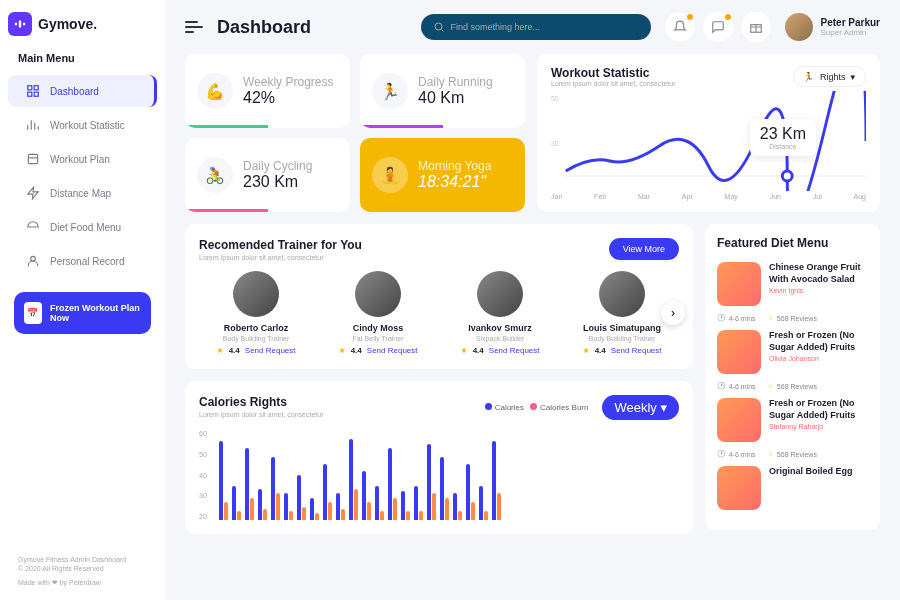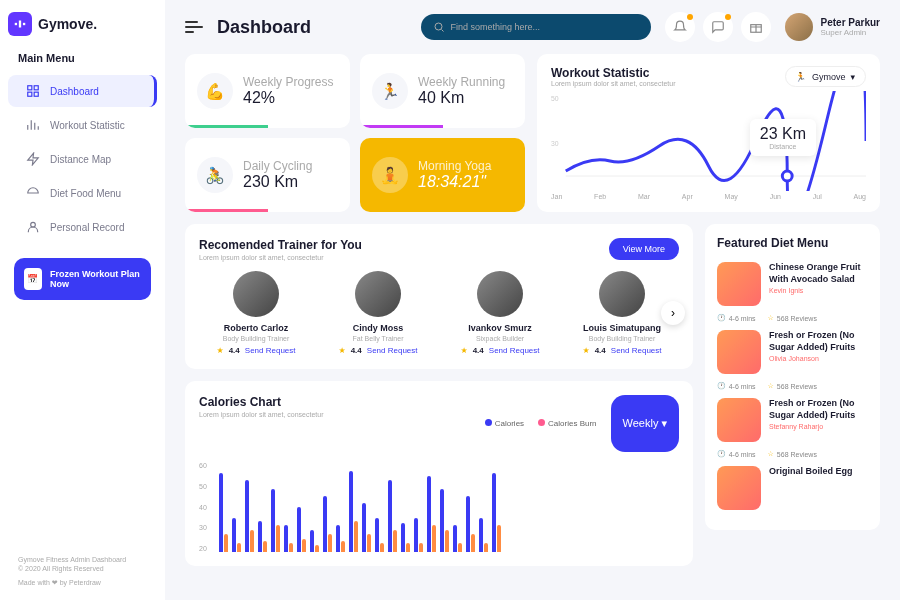--- a/index.html
+++ b/index.html
@@ -64,23 +64,23 @@
 .view-more{background:#3a3af4;color:#fff;border:none;padding:6px 14px;border-radius:14px;font-size:9px;cursor:pointer}
 .trainers{display:flex;gap:8px;position:relative}
 .trainer{flex:1;text-align:center;min-width:0}
 .trainer-img{width:46px;height:46px;border-radius:50%;margin:0 auto 6px;background:linear-gradient(135deg,#888,#444)}
 .trainer-name{font-size:9px;font-weight:700;color:#1a1a2e}
 .trainer-role{font-size:7px;color:#aaa;margin:2px 0 4px}
 .trainer-foot{display:flex;align-items:center;justify-content:center;gap:5px;font-size:8px}
 .rating{color:#1a1a2e;font-weight:600}
 .send-req{color:#3a3af4;font-size:8px;cursor:pointer}
 .next-arrow{position:absolute;right:-6px;top:30px;width:24px;height:24px;background:#fff;border-radius:50%;box-shadow:0 2px 6px rgba(0,0,0,0.15);display:flex;align-items:center;justify-content:center;cursor:pointer;font-size:12px}
-.legend{display:flex;gap:14px;font-size:8px;color:#666;align-items:flex-start}
+.legend{display:flex;gap:6px;font-size:8px;color:#666;align-items:flex-start}
 .legend-dot{width:7px;height:7px;border-radius:50%;display:inline-block;margin-right:3px}
-.weekly-btn{background:#3a3af4;color:#fff;border:none;padding:22px 12px;border-radius:14px;font-size:11px;cursor:pointer}
+.weekly-btn{background:#3a3af4;color:#fff;border:none;padding:5px 12px;border-radius:14px;font-size:13px;cursor:pointer}
 .bar-chart{display:flex;align-items:flex-end;gap:4px;height:90px;position:relative;padding-left:20px}
 .y-axis{position:absolute;left:0;top:0;bottom:0;display:flex;flex-direction:column;justify-content:space-between;font-size:7px;color:#aaa}
 .bar-group{display:flex;gap:1px;align-items:flex-end}
 .bar{width:4px;border-radius:2px 2px 0 0}
 .bar.blue{background:#3a3af4}
 .bar.orange{background:#ff8c42}
 .right-col{width:175px}
 .diet-item{display:flex;gap:8px;margin-bottom:8px}
 .diet-img{width:44px;height:44px;border-radius:8px;background:linear-gradient(135deg,#ff9a56,#ff6b6b);flex-shrink:0}
 .diet-title{font-size:9px;font-weight:700;color:#1a1a2e;line-height:1.3}
@@ -114,20 +114,27 @@
         <span>Dashboard</span>
       </div>
     <div class="nav-item">
         <svg viewBox="0 0 24 24" fill="none" stroke="currentColor" stroke-width="2">
           <path d="M3 20v-8M9 20V4M15 20v-12M21 20v-6"></path>
         </svg>
         <span>Workout Statistic</span>
       </div>
     <div class="nav-item">
         <svg viewBox="0 0 24 24" fill="none" stroke="currentColor" stroke-width="2">
+          <rect x="4" y="4" width="16" height="16" rx="2"></rect>
+          <path d="M4 10h16"></path>
+        </svg>
+        <span>Workout Plan</span>
+      </div>
+    <div class="nav-item">
+        <svg viewBox="0 0 24 24" fill="none" stroke="currentColor" stroke-width="2">
           <path d="M13 2L3 14h9l-1 8 10-12h-9z"></path>
         </svg>
         <span>Distance Map</span>
       </div>
     <div class="nav-item">
         <svg viewBox="0 0 24 24" fill="none" stroke="currentColor" stroke-width="2">
           <path d="M3 12h18M12 3a9 9 0 019 9H3a9 9 0 019-9z"></path>
         </svg>
         <span>Diet Food Menu</span>
       </div>
@@ -201,21 +208,21 @@
               <div class="stat-icon">💪</div>
               <div>
                 <div class="stat-label">Weekly Progress</div>
                 <div class="stat-value">42%</div>
               </div>
               <div class="stat-bar" style="background:#3ecf8e"></div>
             </div>
           <div class="stat">
               <div class="stat-icon">🏃</div>
               <div>
-                <div class="stat-label">Weekly Running</div>
+                <div class="stat-label">Daily Running</div>
                 <div class="stat-value">40 Km</div>
               </div>
               <div class="stat-bar" style="background:#c23af4"></div>
             </div>
           <div class="stat">
               <div class="stat-icon">🚴</div>
               <div>
                 <div class="stat-label">Daily Cycling</div>
                 <div class="stat-value">230 Km</div>
               </div>
@@ -230,21 +237,21 @@
             </div>
         </div>
         <div class="workout-stat">
           <div class="ws-head">
             <div>
                 <div class="ws-title">Workout Statistic</div>
                 <div class="ws-sub">Lorem ipsum dolor sit amet, consectetur</div>
               </div>
             <div class="ws-pill">
                 <span style="color:#ff5b8f">🏃</span>
-                <span>Gymove</span>
+                <span>Rights</span>
                 <span>▾</span>
               </div>
           </div>
           <div class="chart-line">
             <svg viewBox="0 0 320 100" preserveAspectRatio="none">
                 <text x="0" y="10" font-size="7" fill="#ccc">50</text>
                 <text x="0" y="55" font-size="7" fill="#ccc">30</text>
                 <line x1="15" y1="85" x2="320" y2="85" stroke="#eee"></line>
                 <path d="M15,80 Q40,65 60,70 T110,55 T160,75 T210,45 T240,85 T280,30 T320,50" fill="none" stroke="#3a3af4" stroke-width="3"></path>
                 <circle cx="240" cy="85" r="5" fill="#fff" stroke="#3a3af4" stroke-width="3"></circle>
@@ -317,21 +324,21 @@
                     <span class="rating">4.4</span>
                     <span class="send-req">Send Request</span>
                   </div>
                 </div>
                 <div class="next-arrow">›</div>
             </div>
           </div>
           <div class="card">
             <div class="card-head">
               <div>
-                  <div class="card-title">Calories Chart</div>
+                  <div class="card-title">Calories Rights</div>
                   <div class="card-sub">Lorem ipsum dolor sit amet, consectetur</div>
                 </div>
               <div style="display:flex;gap:14px;align-items:center">
                 <div class="legend">
                     <span><span class="legend-dot" style="background:#3a3af4"></span><span>Calories</span></span>
                     <span><span class="legend-dot" style="background:#ff5b8f"></span><span>Calories Burn</span></span>
                   </div>
                 <button class="weekly-btn"><span>Weekly</span> ▾</button>
               </div>
             </div>

